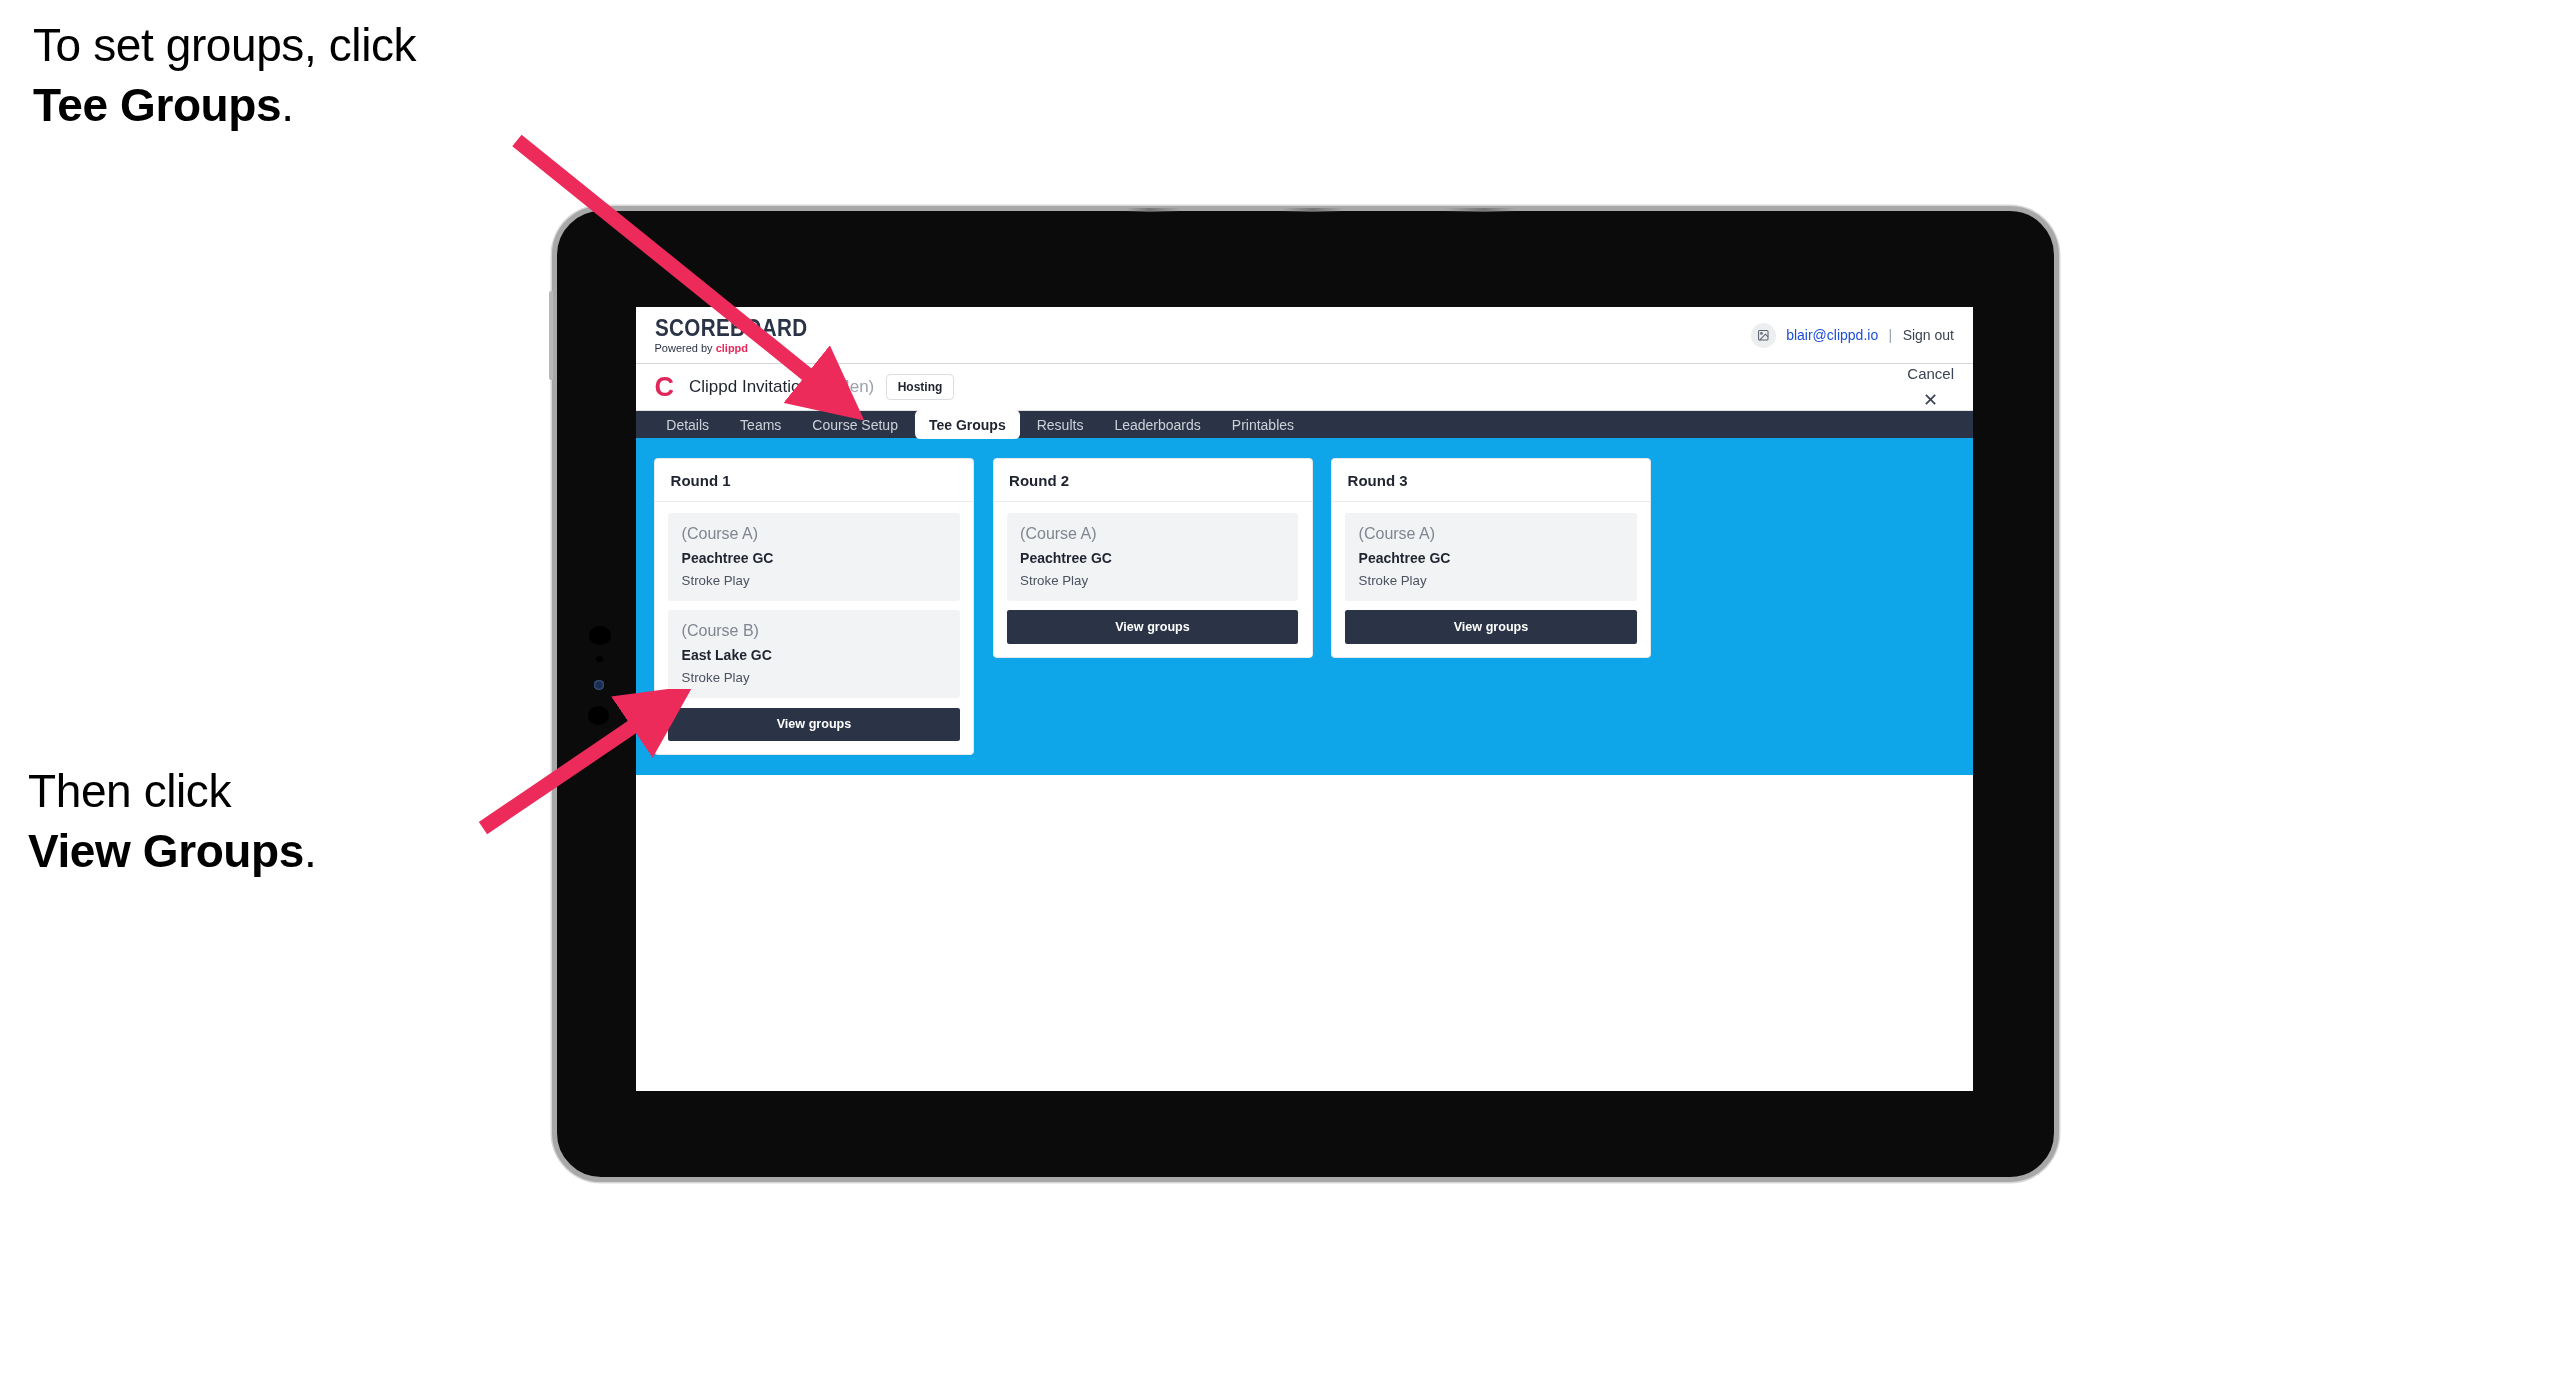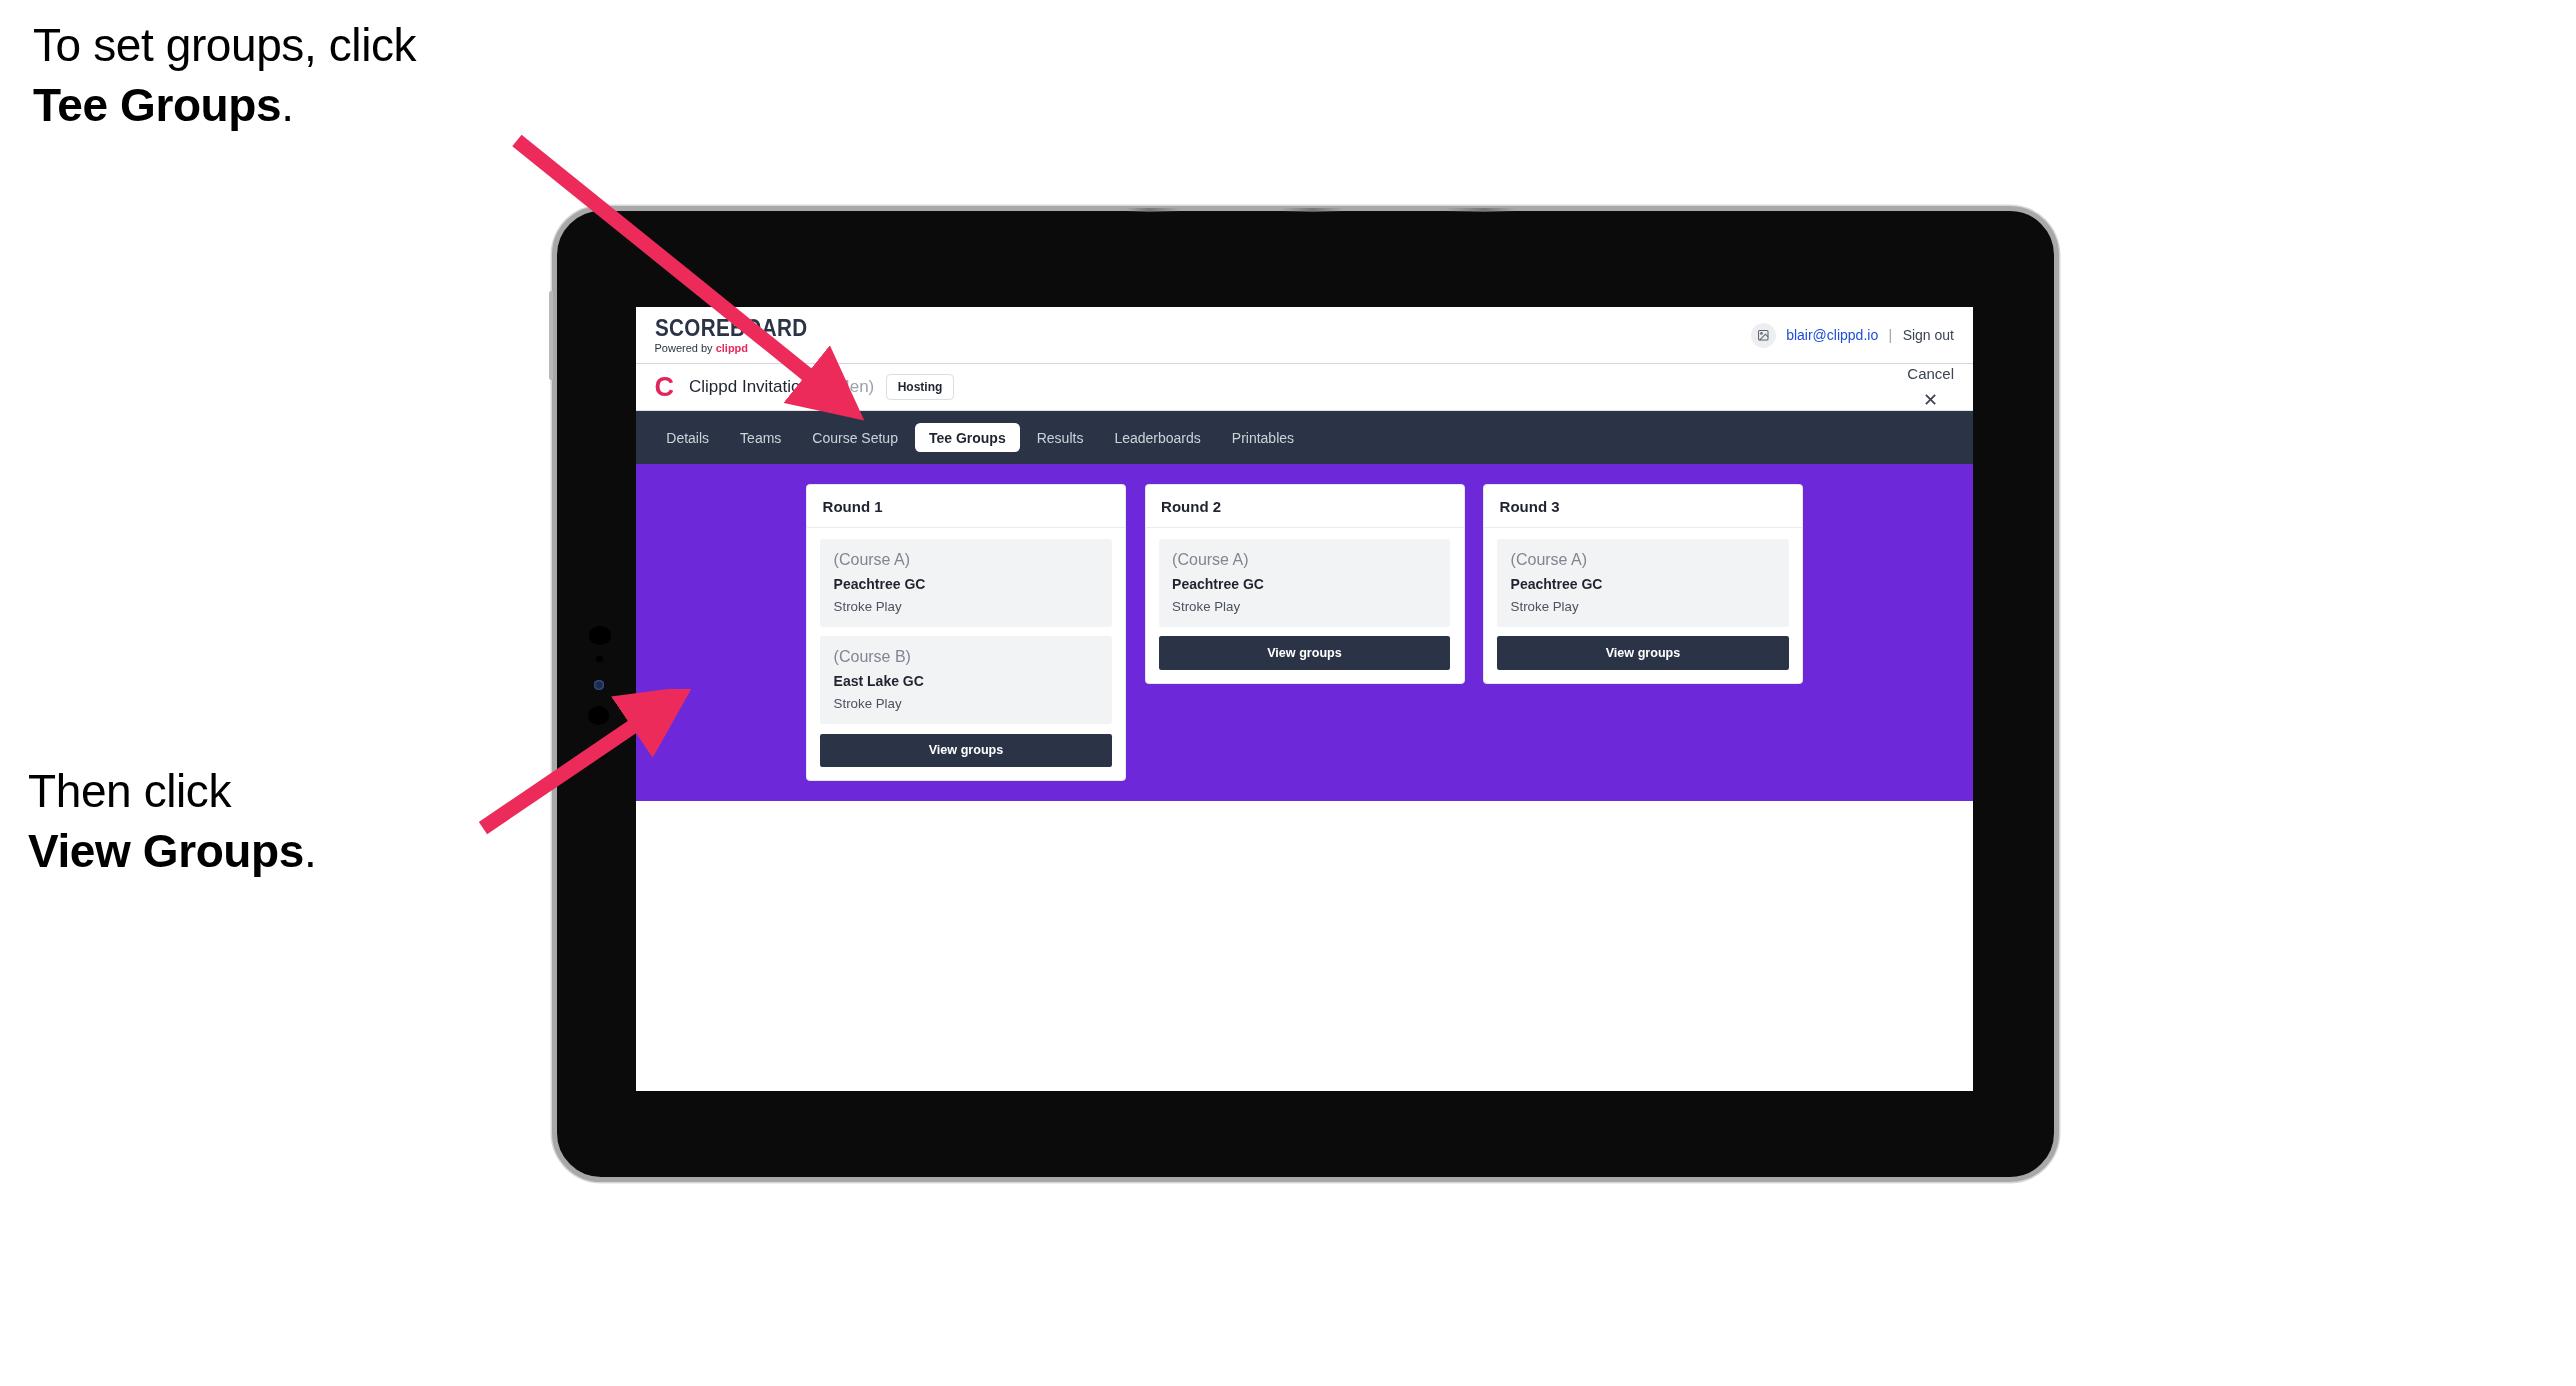--- a/index.html
+++ b/index.html
@@ -178,21 +178,21 @@
     font-weight: 700;
     color: #1f2430;
     background: #fff;
   }
   .titlebar-right { margin-left: auto; display: flex; align-items: center; gap: 9.6px; cursor: pointer; flex-direction: column; }
   .cancel-label { font-size: 15px; color: #3c4352; }
   .close-x { font-size: 18px; color: #3c4352; line-height: 1; }
 
   
   #tabstrip {
-    height: 53px;
+    height: 27px;
     background: #2b3446;
     display: flex;
     align-items: center;
     padding-left: 16.3px;
     gap: 3px;
   }
   .tab {
     font-size: 14px;
     color: #cdd2da;
     padding: 6.7px 14px;
@@ -201,26 +201,25 @@
     white-space: nowrap;
   }
   .tab.active {
     background: #ffffff;
     color: #1f2430;
     font-weight: 700;
   }
 
   
   #content {
-    background: #6d28d9;
+    background: #0ea5e9;
     padding: 20px 18px;
     display: flex;
     gap: 18.5px;
     align-items: flex-start;
-    justify-content: center;
   }
 
   .round-card {
     width: 320px;
     background: #ffffff;
     border: 0.7px solid #e6e8ea;
     border-radius: 3.7px;
     overflow: hidden;
   }
   .round-head {

